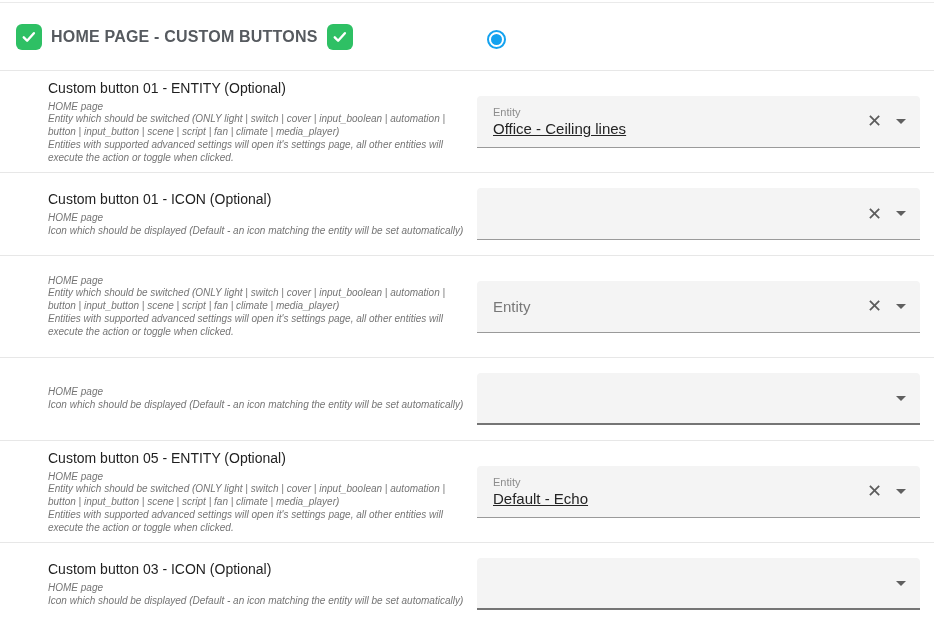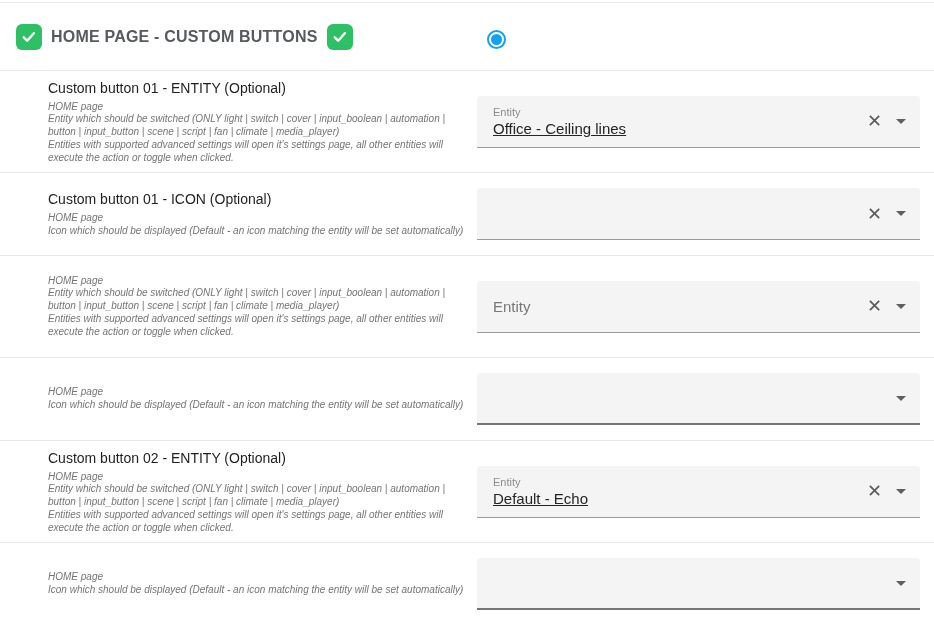--- a/index.html
+++ b/index.html
@@ -160,21 +160,21 @@
         <div class="field-text"></div>
         <div class="field-icons">
           <span class="arrow-down"></span>
         </div>
       </div>
     </div>
   </div>
 
   <div class="row tall">
     <div class="row-text">
-      <div class="row-title">Custom button 02 - ENTITY (Optional)</div>
+      <div class="row-title">Custom button 05 - ENTITY (Optional)</div>
       <div class="row-desc">
         <div>HOME page</div>
         <div>Entity which should be switched (ONLY light | switch | cover | input_boolean | automation | button | input_button | scene | script | fan | climate | media_player)</div>
         <div>Entities with supported advanced settings will open it's settings page, all other entities will execute the action or toggle when clicked.</div>
       </div>
     </div>
     <div class="field-col">
       <div class="field">
         <div class="field-text">
           <span class="field-label">Entity</span>
@@ -183,20 +183,21 @@
         <div class="field-icons">
           <span class="clear-x">✕</span>
           <span class="arrow-down"></span>
         </div>
       </div>
     </div>
   </div>
 
   <div class="row short">
     <div class="row-text">
+      <div class="row-title">Custom button 03 - ICON (Optional)</div>
       <div class="row-desc">
         <div>HOME page</div>
         <div>Icon which should be displayed (Default - an icon matching the entity will be set automatically)</div>
       </div>
     </div>
     <div class="field-col">
       <div class="field select-style">
         <div class="field-text"></div>
         <div class="field-icons">
           <span class="arrow-down"></span>

